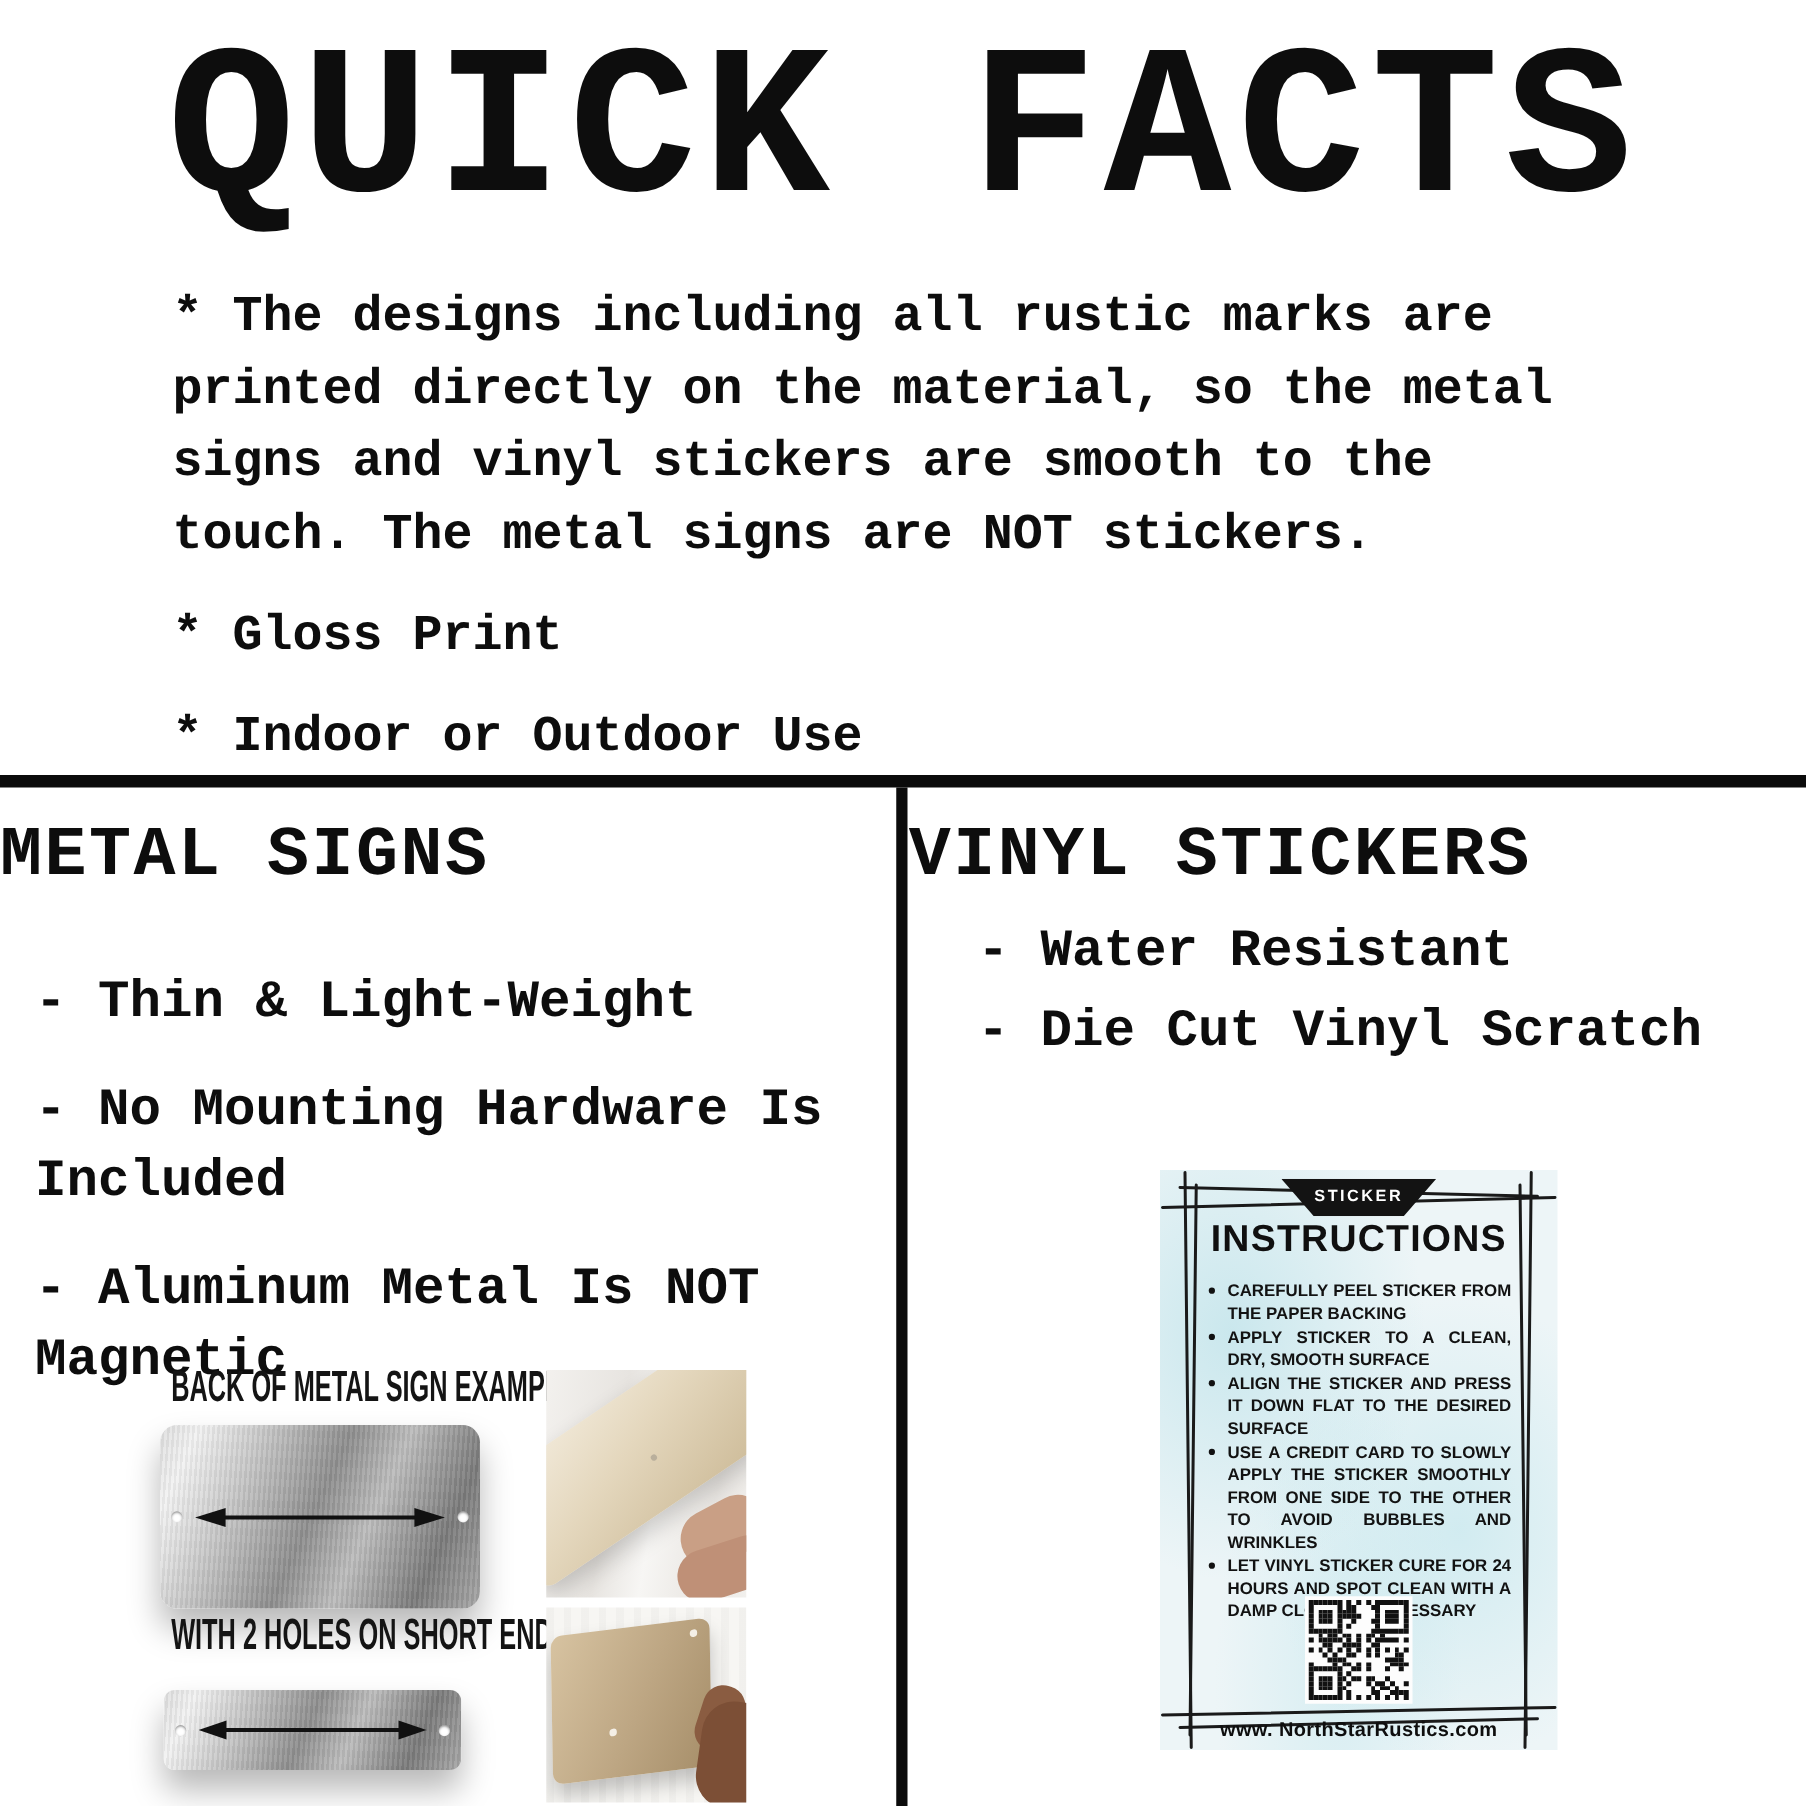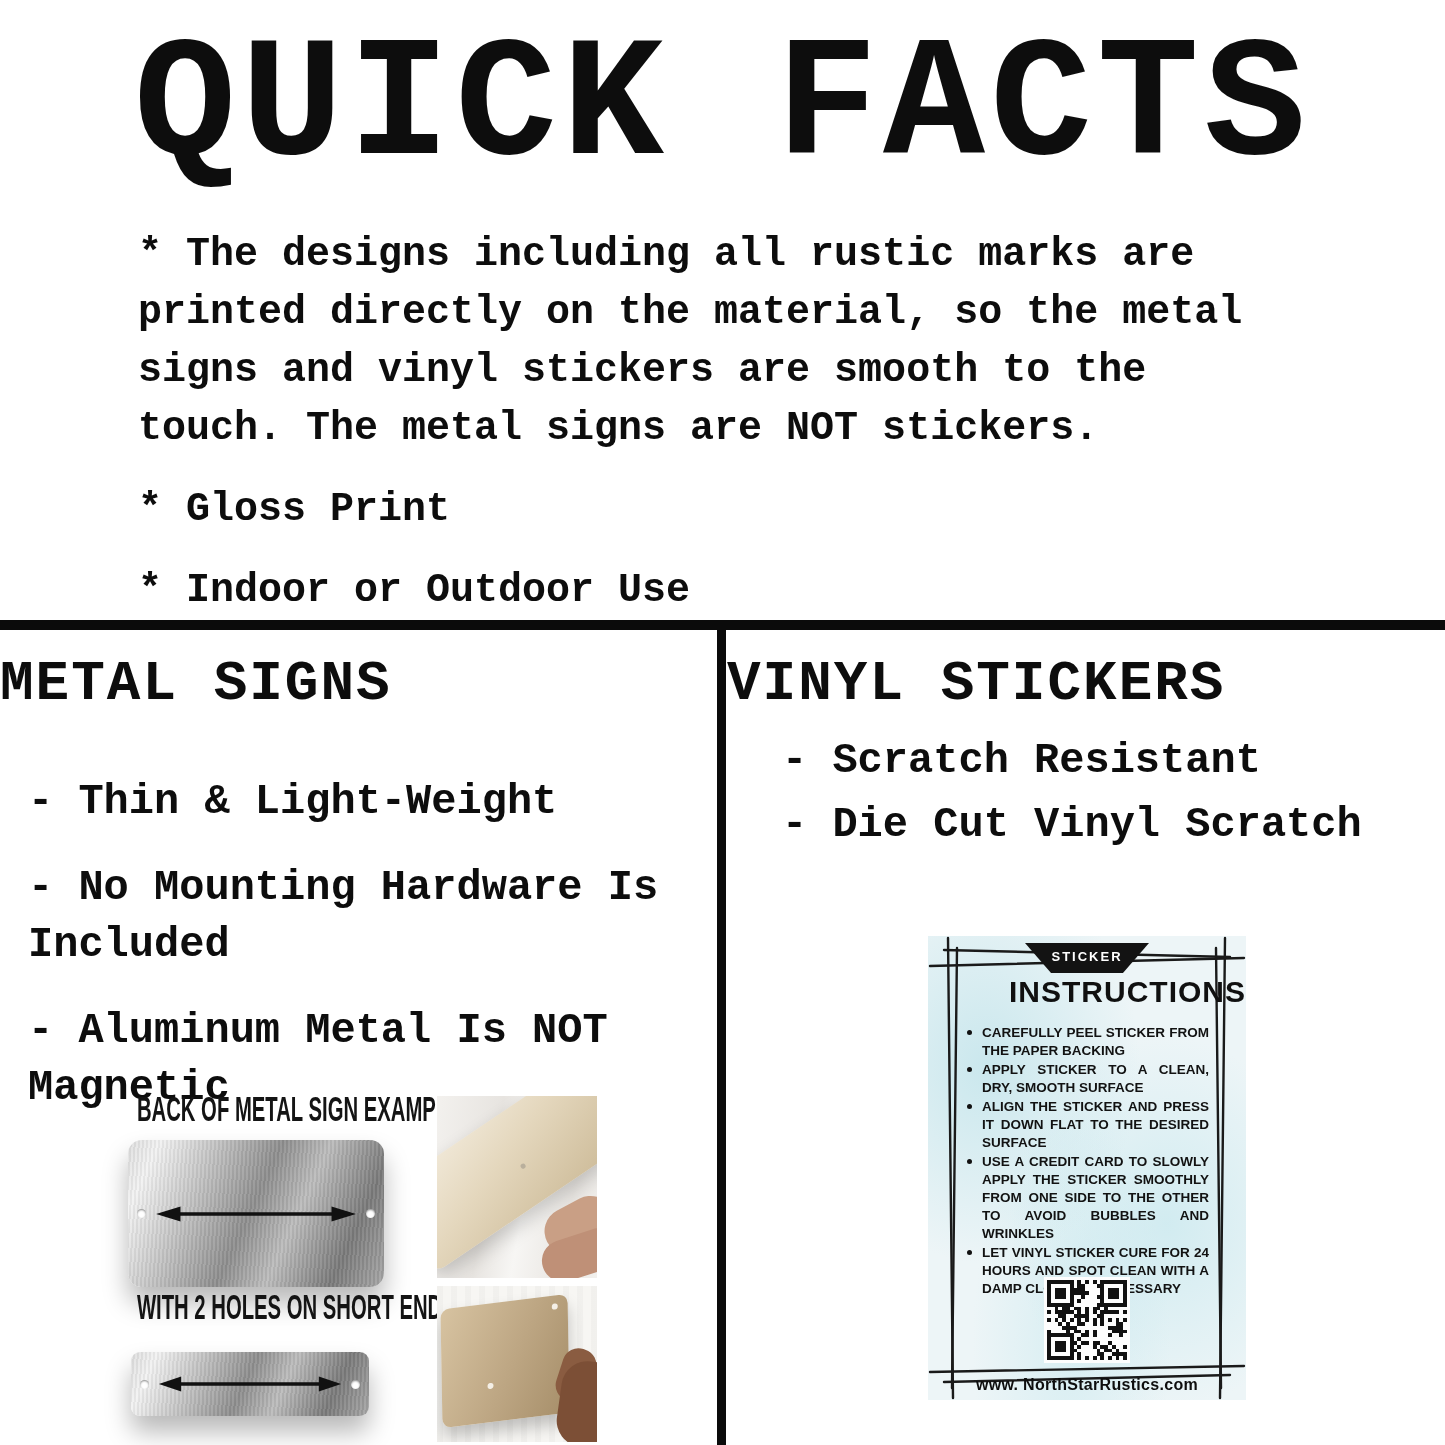--- a/index.html
+++ b/index.html
@@ -75,21 +75,21 @@
     font-family:"Liberation Sans",sans-serif;
     background:
       radial-gradient(ellipse at 18% 28%, rgba(173,220,229,.55), rgba(173,220,229,0) 42%),
       radial-gradient(ellipse at 75% 62%, rgba(182,226,234,.5), rgba(182,226,234,0) 46%),
       radial-gradient(ellipse at 45% 88%, rgba(190,229,236,.45), rgba(190,229,236,0) 40%),
       #edf5f7;}
   .card-border{position:absolute;left:0;top:0;width:100%;height:100%;overflow:visible;}
   .banner{position:absolute;left:50%;top:7px;transform:translateX(-50%);width:124px;height:30px;
     background:#131313;clip-path:polygon(0 0,100% 0,79% 100%,21% 100%);
     color:#ffffff;font-size:13px;font-weight:700;letter-spacing:2px;text-align:center;line-height:27px;}
-  .card-heading{position:absolute;top:39px;left:0;width:100%;text-align:right;
+  .card-heading{position:absolute;top:39px;left:0;width:100%;text-align:center;
     font-size:30px;font-weight:700;letter-spacing:1px;color:#101010;}
   .steps{position:absolute;top:88px;left:37px;width:244px;}
   .step{position:relative;padding-left:17px;font-size:13.5px;font-weight:700;line-height:18px;
     text-align:justify;color:#121212;margin-bottom:1px;}
   .step .dot{position:absolute;left:2px;top:6px;width:5px;height:5px;border-radius:50%;background:#111;}
   .qr-holder{position:absolute;top:341px;left:50%;transform:translateX(-50%);}
   .qr{display:grid;grid-template-columns:repeat(21,1fr);grid-template-rows:repeat(21,1fr);
       width:86px;height:86px;background:#fdfdfd;padding:3px;box-sizing:border-box;}
   .qm{background:transparent;} .qm.on{background:#111;}
   .website{position:absolute;top:440px;left:0;width:100%;text-align:center;
@@ -158,21 +158,21 @@
     <div class="p2-sign">
       <span class="p2-hole-a"></span>
       <span class="p2-hole-b"></span>
     </div>
     <div class="p2-thumb"></div>
     <div class="p2-hand"></div>
   </div>
 
   <div class="col-heading heading-vinyl">VINYL STICKERS</div>
   <div class="vinyl-bullets">
-    <div class="b">- Scratch Resistant</div>
+    <div class="b">- Water Resistant</div>
     <div class="b">- Die Cut Vinyl Scratch</div>
   </div>
 
   <div class="card">
     <svg class="card-border" viewBox="0 0 318 464" fill="none" stroke="#1a1a1a" stroke-width="2.4" stroke-linecap="round">
       <path d="M2 30 L316 22"></path>
         <path d="M16 14 L302 21"></path>
       <path d="M297 2 L292 462"></path>
         <path d="M288 12 L293 452"></path>
       <path d="M2 436 L316 430"></path>

